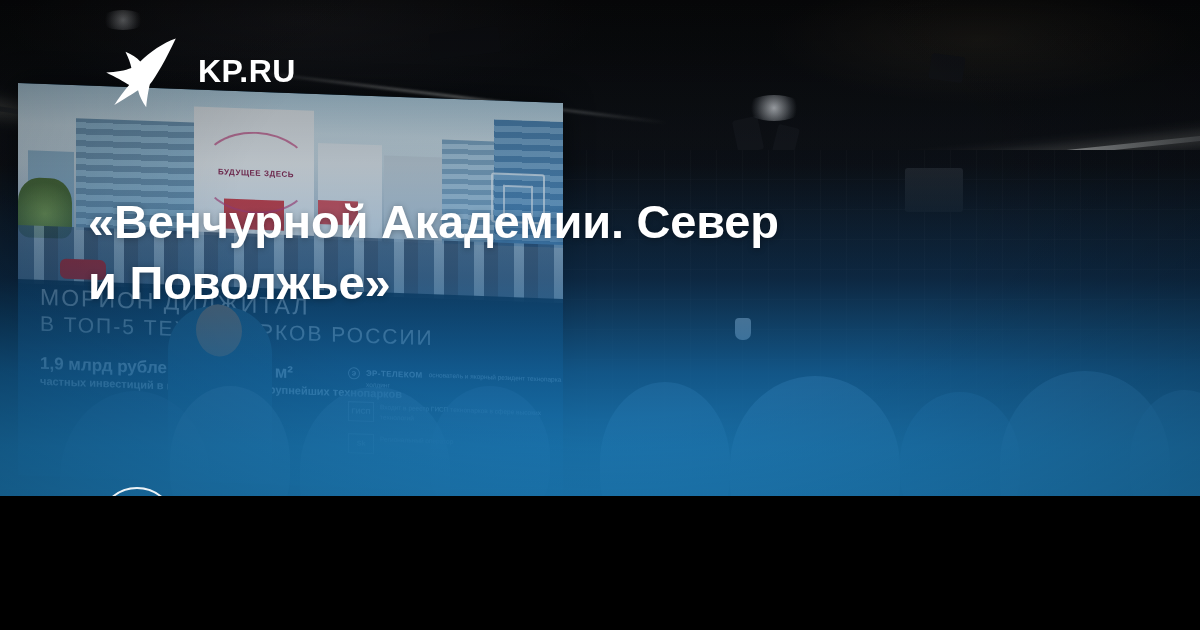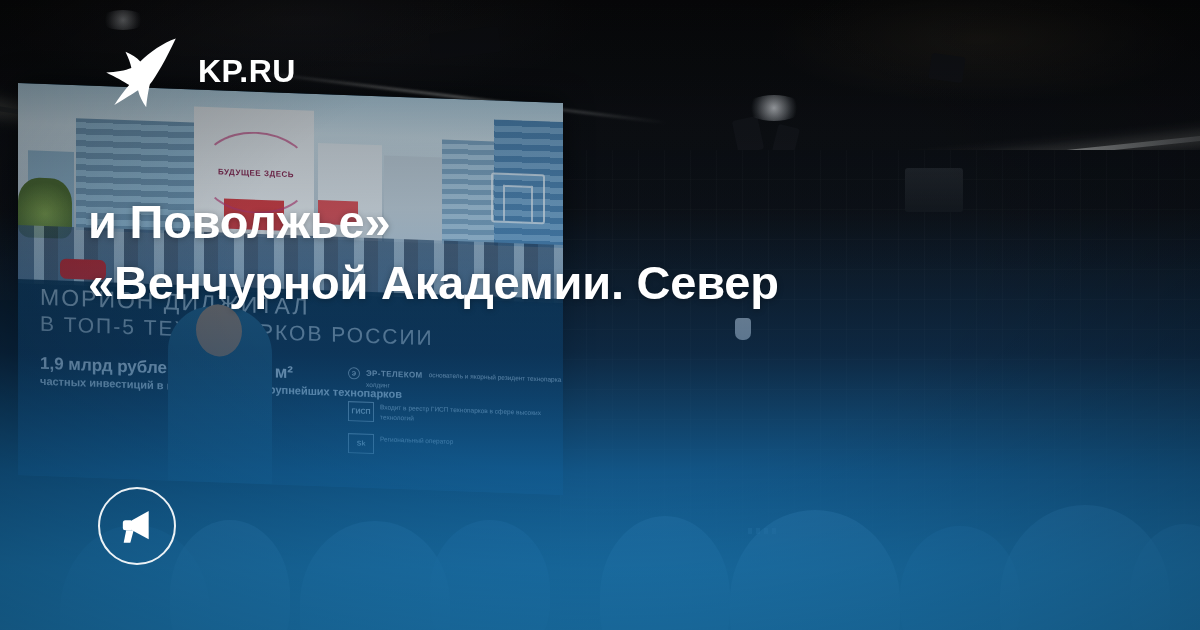--- a/index.html
+++ b/index.html
@@ -7,21 +7,21 @@
   html, body { background:#000; }
   body {
     width:1200px; height:630px;
     font-family:"Liberation Sans", sans-serif;
     overflow:hidden;
   }
 
   .card {
     position:relative;
     width:1200px;
-    height:630px;
+    height:496px;
     overflow:hidden;
     background:#07090c;
   }
 
   
   .photo { position:absolute; inset:0; }
 
   
   .ceiling {
     position:absolute; left:0; top:0; width:1200px; height:300px;
@@ -321,22 +321,22 @@
         <path fill="#ffffff" d="M97 6 C80 12 62 24 49 37 C44 32 37 27 29 24 C33 32 36 40 37 46
                                  C29 49 16 52 3 52 C15 58 27 64 34 69
                                  C28 76 20 86 14 96 C26 89 38 81 46 76
                                  C48 84 52 92 57 99 C58 88 60 76 62 68
                                  C70 58 84 34 97 6 Z"></path>
       </svg>
       <span class="brand-word">KP.RU</span>
     </div>
 
     <h1 class="headline">
+      <span class="ln">«Венчурной Академии. Север</span>
       <span class="ln">и Поволжье»</span>
-      <span class="ln">«Венчурной Академии. Север</span>
     </h1>
 
     <div class="badge">
       <span class="badge-circle">
         <svg class="megaphone" viewBox="0 0 48 48">
           <path fill="#ffffff" d="M38 6 L18 17 L18 29 L38 40 Z"></path>
           <rect fill="#ffffff" x="7" y="17" width="12" height="12" rx="3"></rect>
           <path fill="#ffffff" d="M11 29 L20 29 L16 44 L8 44 Z"></path>
         </svg>
       </span>

